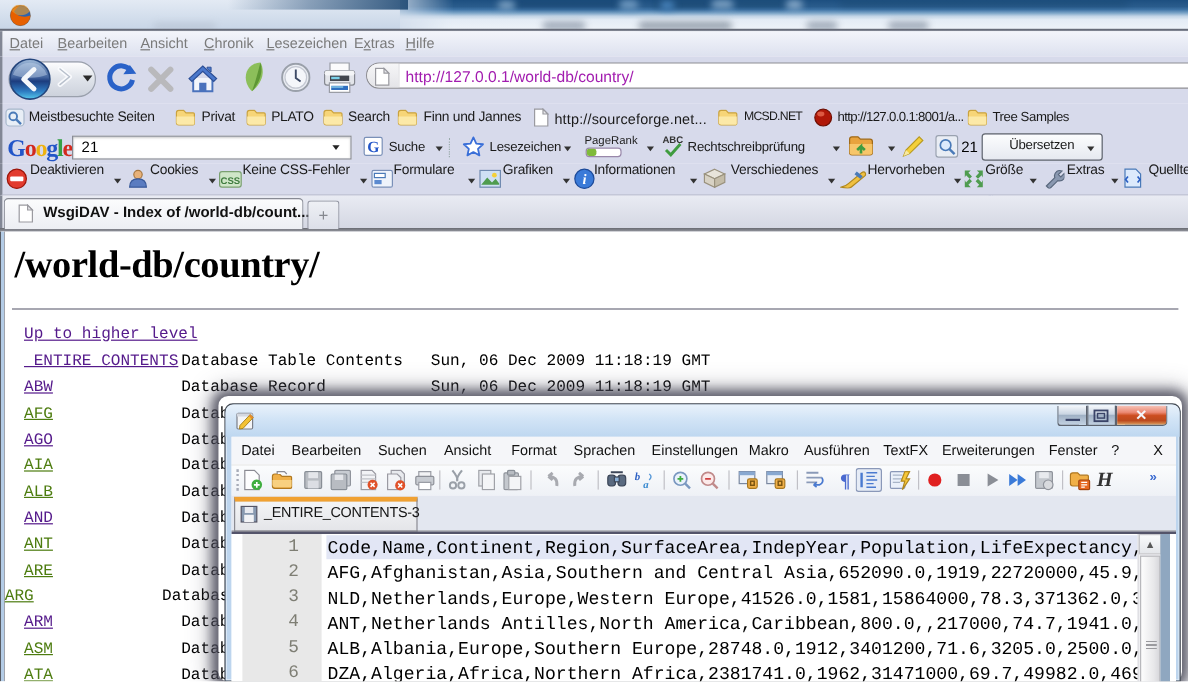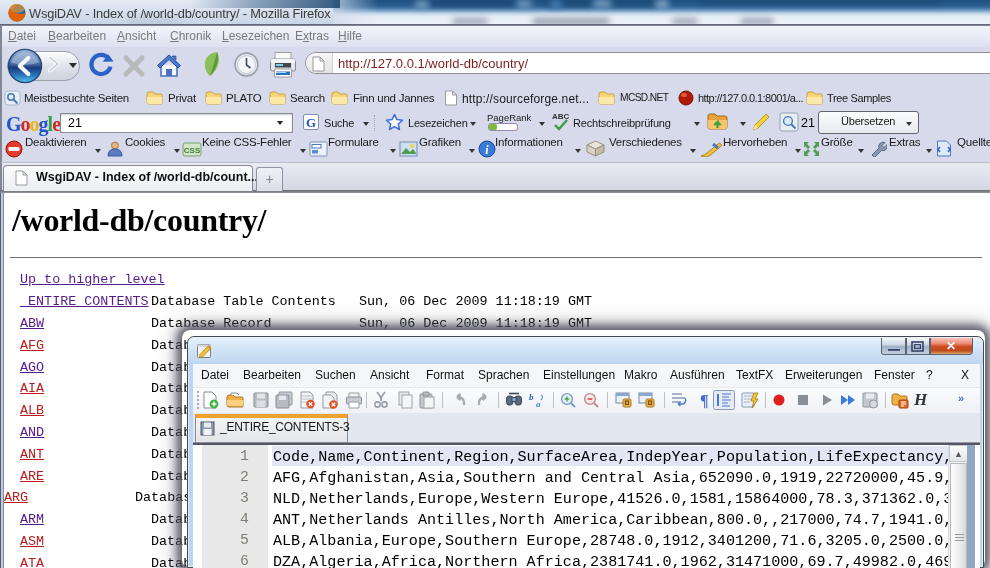--- a/index.html
+++ b/index.html
@@ -29,21 +29,21 @@
 
 #navbar{left:0;top:47px;width:990px;height:39px;background:#d7daeb;border-left:2px solid #828795;}
 #keyhole{left:7px;top:51px;width:73px;height:30px;border-radius:15px;
   background:linear-gradient(#fdfdfe,#dfe3ea 50%,#cdd2dc);border:1px solid #9aa0ac;}
 #navdrop{left:69px;top:63px;width:0;height:0;border-left:4px solid transparent;border-right:4px solid transparent;border-top:5px solid #2b2b2b;}
 
 
 #urlbar{left:305px;top:52px;width:700px;height:22px;background:#fff;
   border:1px solid #8e8e93;border-radius:11px 0 0 11px;}
 #urlcap{left:306px;top:53px;width:27px;height:20px;background:linear-gradient(#f6f6f7,#e4e4e8);border-radius:10px 0 0 10px;border-right:1px solid #d0d0d4;}
-#urltext{left:338px;top:56px;font-size:13px;color:#7f1d1d;}
+#urltext{left:338px;top:56px;font-size:13px;color:#a21caf;}
 
 
 #bmbar{left:0;top:86px;width:990px;height:24px;background:#d7daeb;border-left:2px solid #828795;}
 .bmtext{position:absolute;top:92px;font-size:11.5px;letter-spacing:-0.25px;color:#1a1a1a;white-space:nowrap;}
 
 
 #gbar{left:0;top:110px;width:990px;height:26px;background:#d7daeb;border-left:2px solid #828795;}
 .gtext{position:absolute;top:117px;font-size:11px;letter-spacing:-0.2px;color:#1a1a1a;white-space:nowrap;}
 .drop{position:absolute;width:0;height:0;border-left:3px solid transparent;border-right:3px solid transparent;border-top:4px solid #333;}
 
@@ -61,21 +61,21 @@
 #tabplus{left:256px;top:167px;width:27px;height:24px;border:1px solid #9194a0;border-bottom:none;border-radius:3px 3px 0 0;
   background:linear-gradient(#eef0f5,#dcdfe8);color:#85888f;font-size:14px;text-align:center;line-height:22px;}
 
 
 #content{left:0;top:193px;width:990px;height:375px;background:#fff;}
 #ledge{left:0;top:193px;width:4px;height:375px;background:linear-gradient(90deg,#585c64 0,#585c64 1px,#b4cce6 1px,#b4cce6 3px,#8a8e98 3px,#8a8e98 4px);}
 #h1{left:12px;top:202px;font-family:"Liberation Serif",serif;font-weight:bold;font-size:32px;letter-spacing:-0.3px;color:#000;}
 #hr{left:10px;top:257px;width:972px;height:1px;background:#6e6e7e;}
 .mrow{position:absolute;font-family:"Liberation Mono",monospace;font-size:13.4px;line-height:18px;height:18px;white-space:pre;}
 .mrow a{text-decoration:underline;}
-a.v{color:#551a8b;} a.u{color:#b91c1c;text-align:right;}
+a.v{color:#551a8b;} a.u{color:#4d7c0f;text-align:right;}
 .c2{position:absolute;left:131px;} .c3{position:absolute;left:339px;}
 .mrow .c2,.mrow .c3{color:#000;}
 
 
 #nppshadow{left:182px;top:330px;width:803px;height:238px;border-radius:8px;
   box-shadow:0 0 9px 5px rgba(78,78,92,.85), 0 0 18px 8px rgba(90,90,105,.35);}
 #nppwin{left:187px;top:336px;width:797px;height:232px;border-radius:7px 7px 0 0;
   background:#bdd5ee;border:1px solid #454a52;
   box-shadow:inset 0 0 0 1px rgba(255,255,255,.55);}
 #npptitle{position:absolute;left:0;top:0;width:100%;height:27px;
@@ -133,21 +133,20 @@
   <div class="blob" style="left:672px;top:18px;width:26px;height:7px;background:#8a96a6;opacity:.8"></div>
   <div class="blob" style="left:740px;top:18px;width:34px;height:7px;background:#8a96a6;opacity:.8"></div>
   <div class="blob" style="left:128px;top:19px;width:52px;height:6px;background:#a8b2c0;opacity:.4"></div>
   <div class="abs" id="tb-line"></div>
   <svg class="abs" style="left:8px;top:4px" width="18" height="18" viewBox="0 0 18 18">
     <circle cx="9" cy="9" r="8.4" fill="#2a64b0"></circle>
     <path d="M9 .6 a8.4 8.4 0 1 0 8.4 8.4 A10 7.5 0 0 1 3.6 5.6 Q6.5 1.4 9 .6Z" fill="#e66000"></path>
     <path d="M1.2 4.6 Q4.8 8.8 9 8.8 Q14.4 8.8 16.8 5.4 A8.4 8.4 0 0 0 1.2 4.6Z" fill="#f59a1f" opacity="0.65"></path>
     <circle cx="9" cy="9" r="8.4" fill="none" stroke="#8a5a20" stroke-width="0.6" opacity="0.5"></circle>
   </svg>
-  <div class="abs" id="fftitle">WsgiDAV - Index of /world-db/country/ - Mozilla Firefox</div>
 
   <div class="abs" id="menubar"></div>
   <div class="fxmenu" style="left:8px"><u>D</u>atei</div>
   <div class="fxmenu" style="left:48px"><u>B</u>earbeiten</div>
   <div class="fxmenu" style="left:117px"><u>A</u>nsicht</div>
   <div class="fxmenu" style="left:170px"><u>C</u>hronik</div>
   <div class="fxmenu" style="left:222px"><u>L</u>esezeichen</div>
   <div class="fxmenu" style="left:295px">E<u>x</u>tras</div>
   <div class="fxmenu" style="left:338px"><u>H</u>ilfe</div>
 

